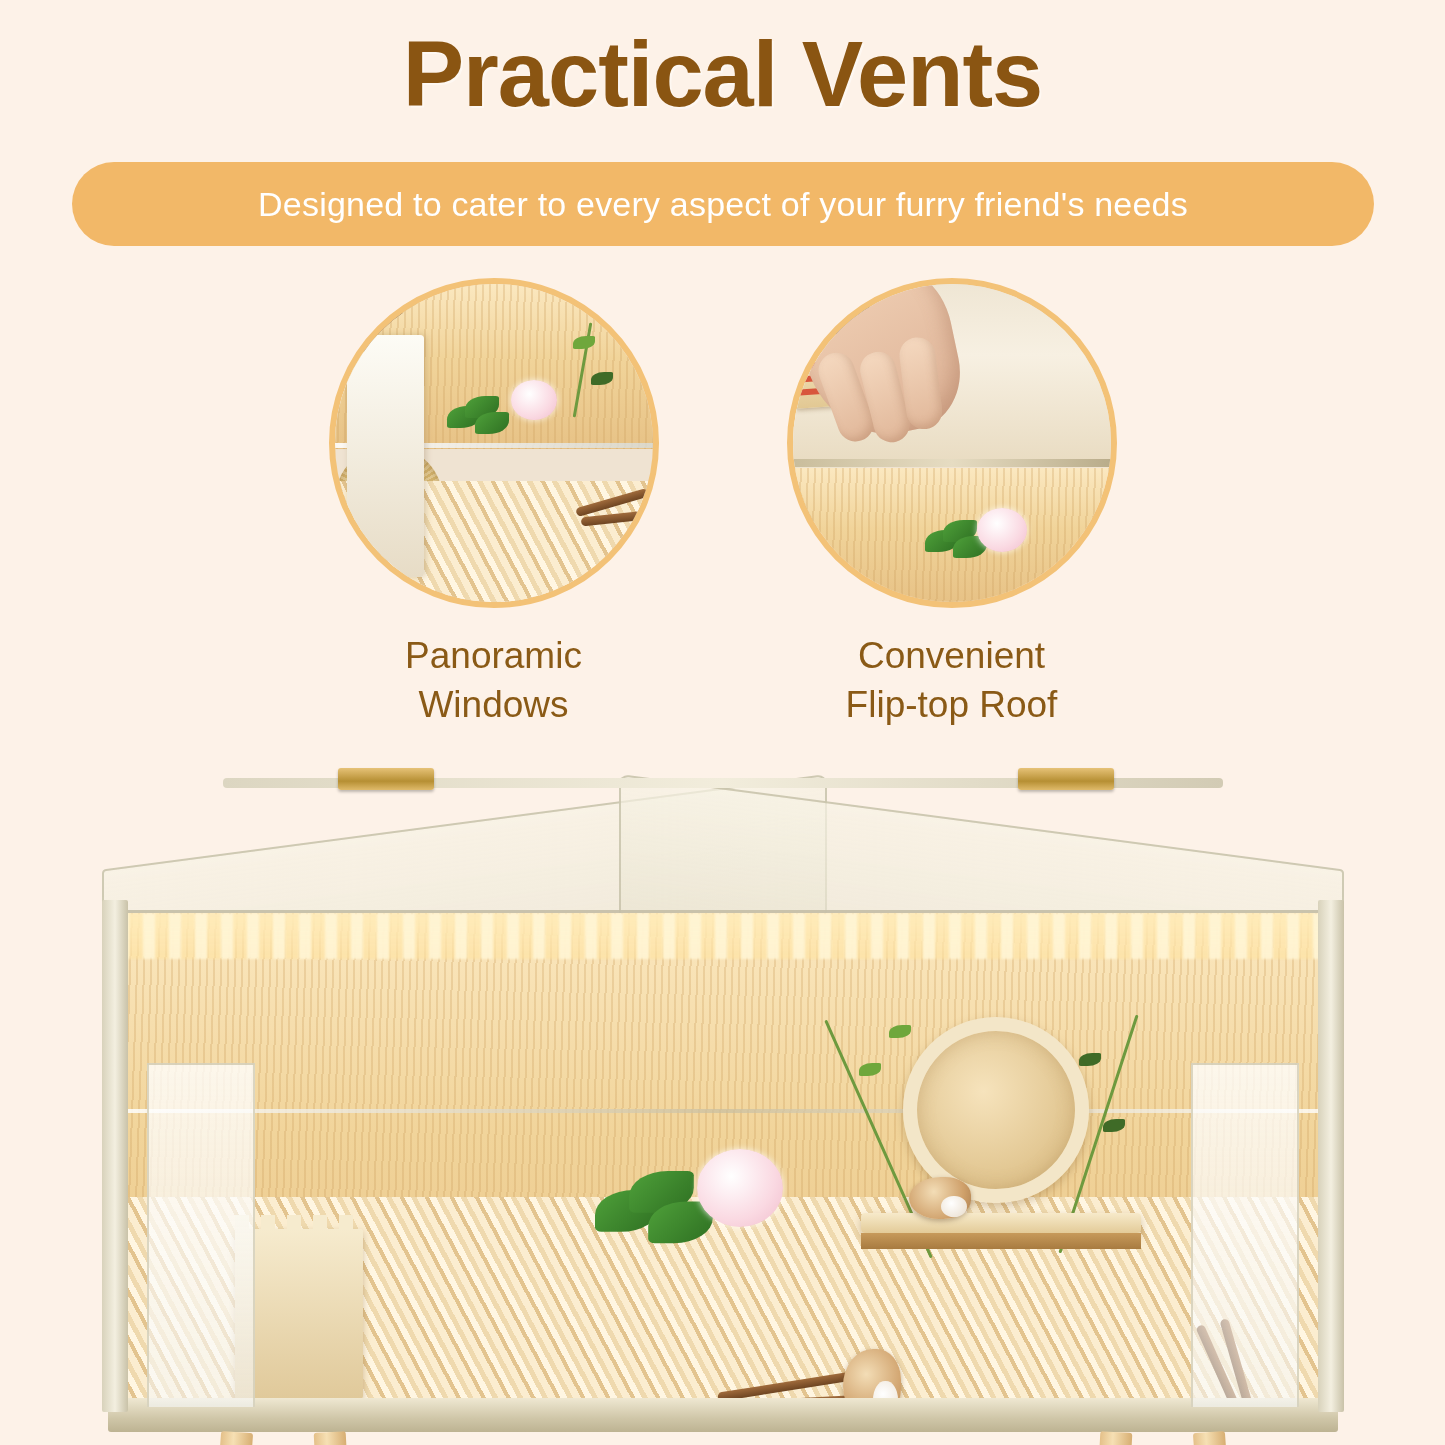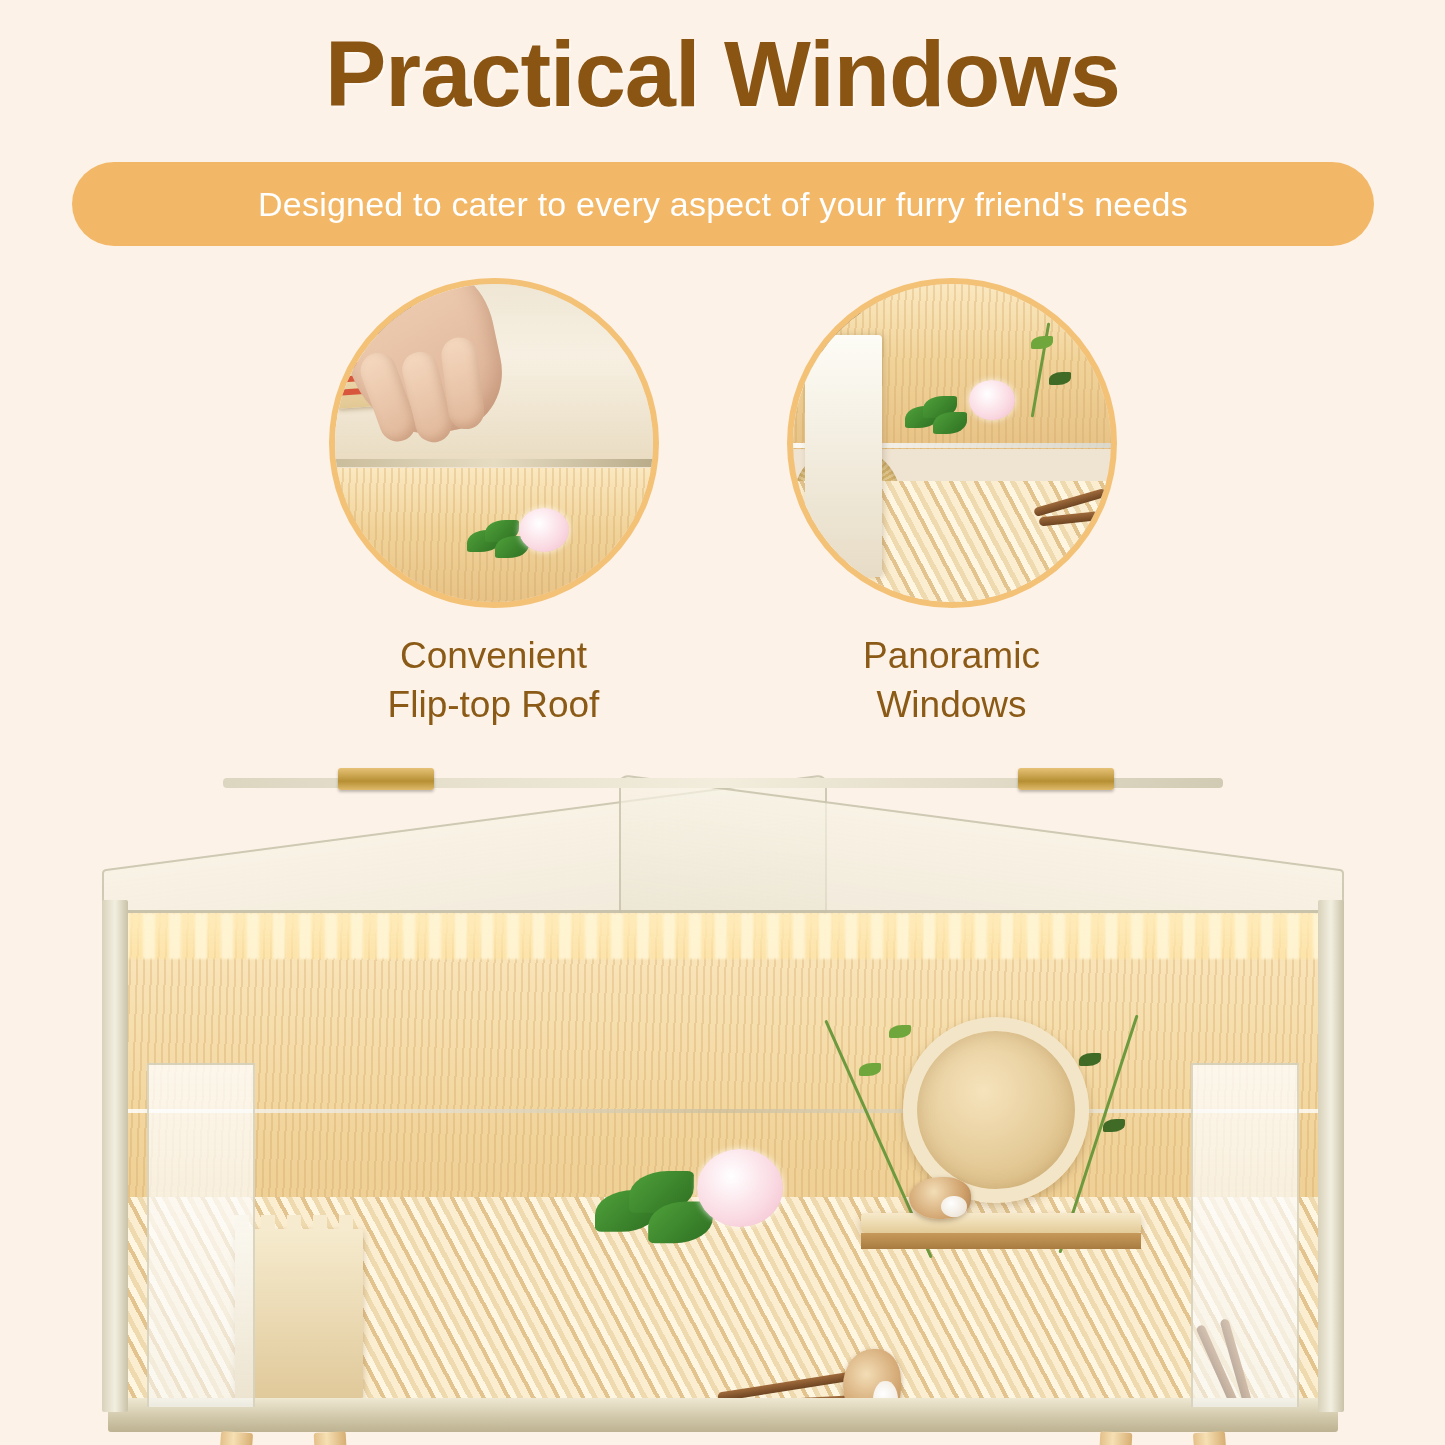--- a/index.html
+++ b/index.html
@@ -327,61 +327,28 @@
     box-shadow:0 3px 7px rgba(130,95,50,.35);
   }
   .castle::before{
     content:""; position:absolute; left:0; right:0; top:-14px; height:14px;
     background:repeating-linear-gradient(90deg,#F6EBCE 0 14px, transparent 14px 26px);
   }
 </style>
 </head>
 <body>
 
-<h1 class="page-title">Practical Windows</h1>
+<h1 class="page-title">Practical Vents</h1>
 
 <div class="subtitle-pill">
   <span>Designed to cater to every aspect of your furry friend's needs</span>
 </div>
 
 <div class="features">
 
-
-  <div class="feature">
-    <div class="circle">
-      <div class="circle-inner">
-        <div class="c3-top bedding"></div>
-        <div class="c3-edge"></div>
-        <div class="c3-bottom wood-wall"></div>
-        <div class="nest" style="left:112px; top:86px; width:112px; height:70px;">
-          <div class="nest-hole" style="width:60px;height:34px;"></div>
-        </div>
-        <div class="ladder" style="right:22px; top:112px; width:86px; height:52px; transform:rotate(-4deg);">
-          <i></i>
-            <i></i>
-            <i></i>
-        </div>
-        <div class="hand">
-          <span style="left:14px; top:78px; transform:rotate(-8deg);"></span>
-          <span style="left:52px; top:86px; transform:rotate(-2deg);"></span>
-          <span style="left:90px; top:80px; transform:rotate(5deg);"></span>
-        </div>
-        <div class="succulent" style="left:132px; top:236px;">
-          <span style="left:0;top:10px;"></span>
-            <span style="left:18px;top:0;"></span>
-            <span style="left:28px;top:16px;"></span>
-        </div>
-        <div class="flower" style="left:184px; top:224px; width:50px; height:44px;"></div>
-        <div class="picket" style="left:10px; top:240px; width:72px; height:62px;"></div>
-        <div class="nest" style="left:110px; top:282px; width:110px; height:60px;"></div>
-      </div>
-    </div>
-    <div class="caption">Convenient
-Flip-top Roof</div>
-  </div>
 
   <div class="feature">
     <div class="circle">
       <div class="circle-inner">
         <div class="c2-wallTop wood-wall"></div>
         <div class="c2-bed bedding"></div>
         <div class="c2-glassline"></div>
         <div class="c2-divider"></div>
         <div class="nest" style="left:8px; top:84px; width:92px; height:92px;">
           <div class="nest-hole" style="width:56px;height:56px;"></div>
@@ -405,20 +372,53 @@
         <div class="vine" style="left:246px; top:38px; height:96px; transform:rotate(10deg);"></div>
         <div class="leaf" style="left:238px; top:52px;"></div>
         <div class="leaf dark" style="left:256px; top:88px;"></div>
 
         <div class="stick" style="left:240px; top:214px; width:74px; transform:rotate(-16deg);"></div>
         <div class="stick" style="left:246px; top:230px; width:66px; transform:rotate(-6deg);"></div>
       </div>
     </div>
     <div class="caption">Panoramic
 Windows</div>
+  </div>
+
+  <div class="feature">
+    <div class="circle">
+      <div class="circle-inner">
+        <div class="c3-top bedding"></div>
+        <div class="c3-edge"></div>
+        <div class="c3-bottom wood-wall"></div>
+        <div class="nest" style="left:112px; top:86px; width:112px; height:70px;">
+          <div class="nest-hole" style="width:60px;height:34px;"></div>
+        </div>
+        <div class="ladder" style="right:22px; top:112px; width:86px; height:52px; transform:rotate(-4deg);">
+          <i></i>
+            <i></i>
+            <i></i>
+        </div>
+        <div class="hand">
+          <span style="left:14px; top:78px; transform:rotate(-8deg);"></span>
+          <span style="left:52px; top:86px; transform:rotate(-2deg);"></span>
+          <span style="left:90px; top:80px; transform:rotate(5deg);"></span>
+        </div>
+        <div class="succulent" style="left:132px; top:236px;">
+          <span style="left:0;top:10px;"></span>
+            <span style="left:18px;top:0;"></span>
+            <span style="left:28px;top:16px;"></span>
+        </div>
+        <div class="flower" style="left:184px; top:224px; width:50px; height:44px;"></div>
+        <div class="picket" style="left:10px; top:240px; width:72px; height:62px;"></div>
+        <div class="nest" style="left:110px; top:282px; width:110px; height:60px;"></div>
+      </div>
+    </div>
+    <div class="caption">Convenient
+Flip-top Roof</div>
   </div>
 
 </div>
 
 <div class="product">
   <div class="cage">
 
     <div class="roof-left"></div>
     <div class="roof-right"></div>
     <div class="ridge"></div>

